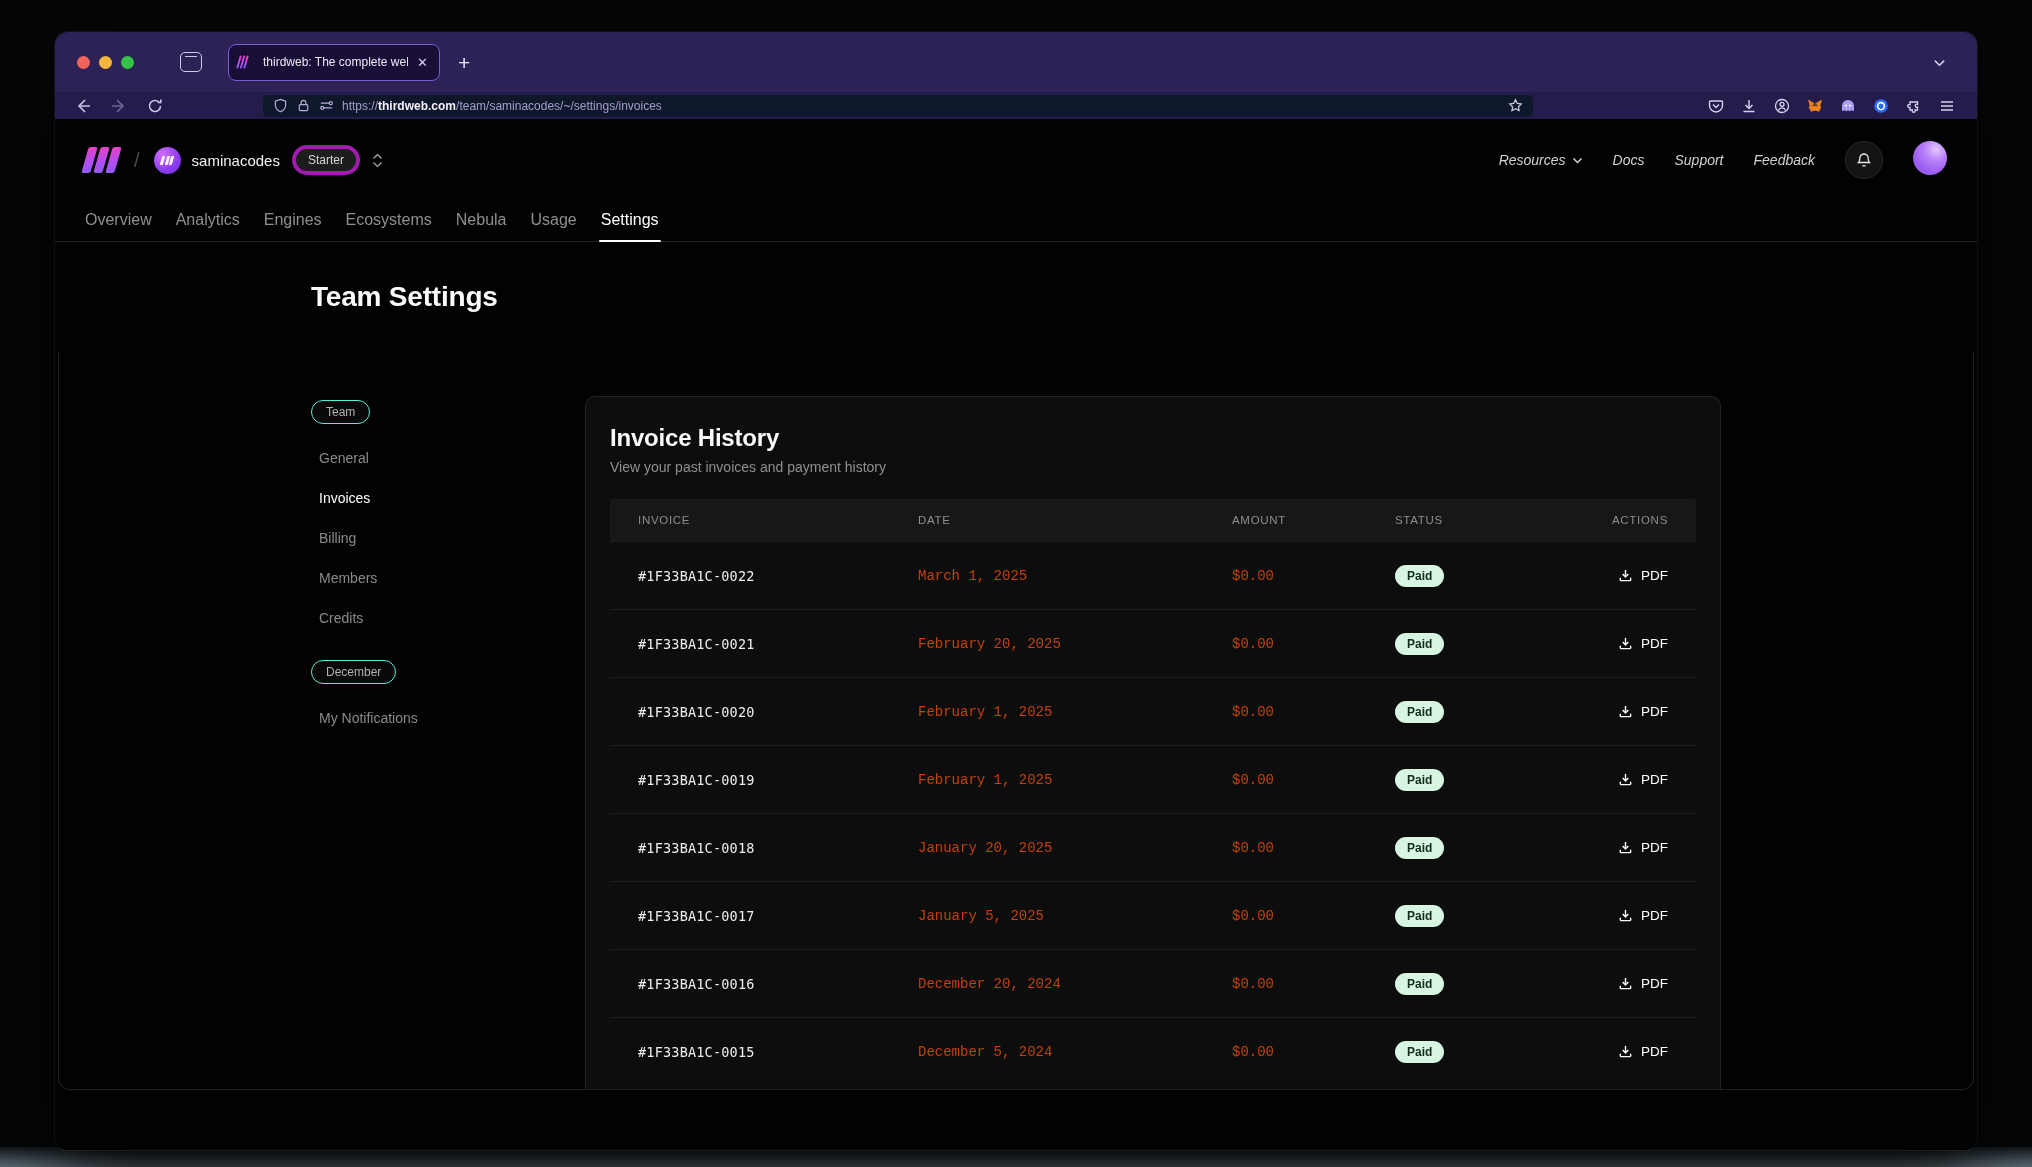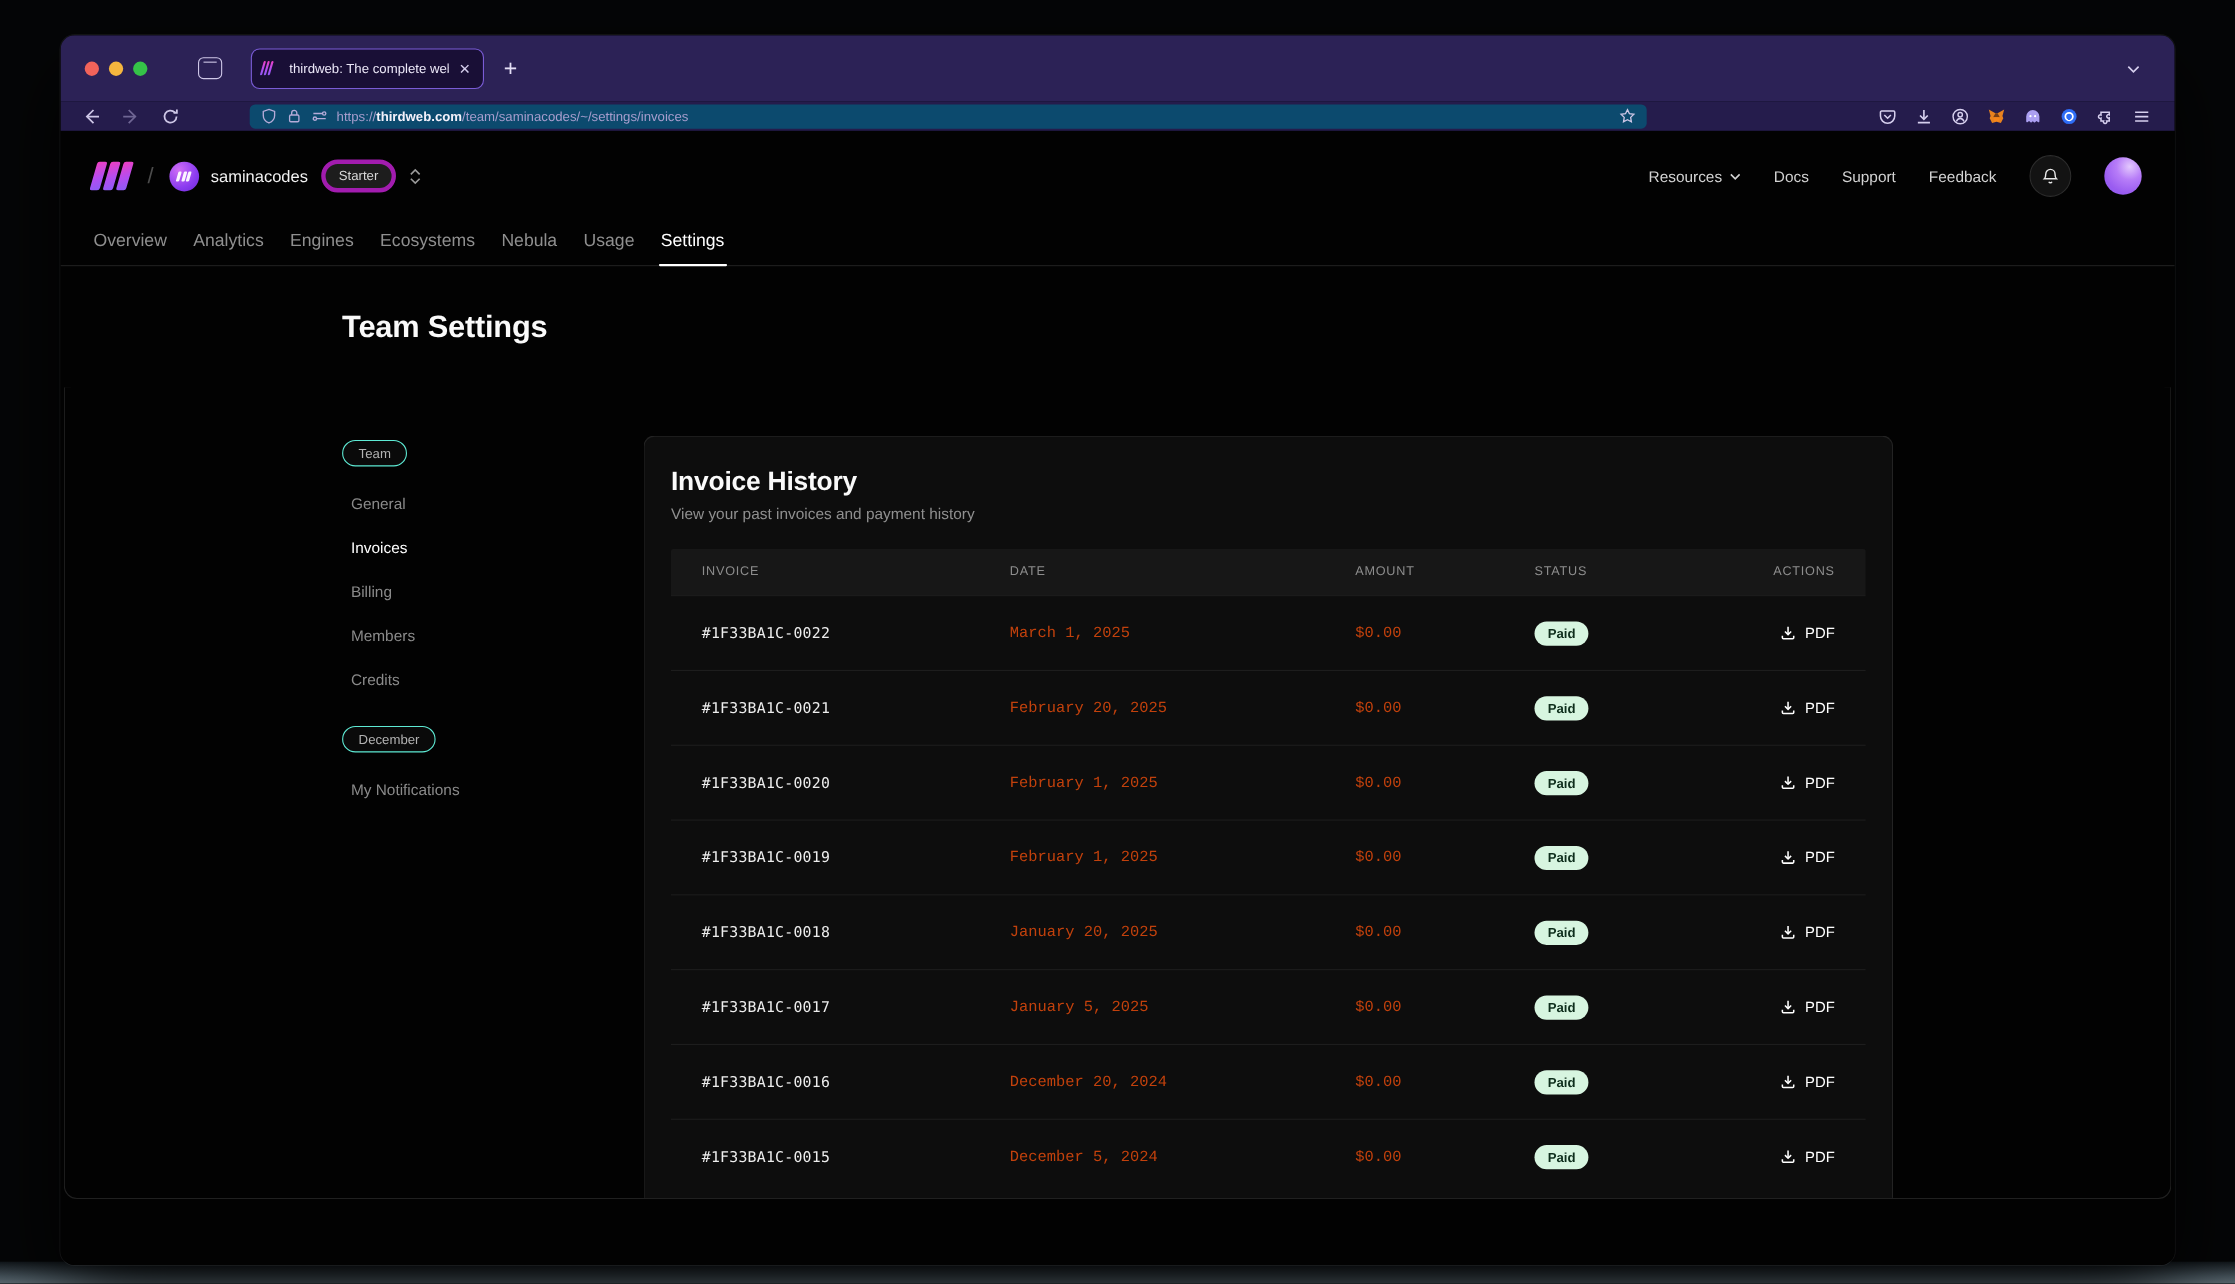--- a/index.html
+++ b/index.html
@@ -27,42 +27,42 @@
   .tab-title { flex:1; font-size:12px; color:#ece8f8; white-space:nowrap; overflow:hidden; }
   .tab-close { color:#d6cfee; font-size:13px; line-height:1; padding:2px; }
   .newtab { margin-left:18px; color:#e4def5; font-size:21px; font-weight:300; line-height:1; }
   .tabbar-spacer{flex:1;}
   .tabbar-chevron{ color:#d6cfee; margin-right:8px; }
 
   .toolbar { height:27px; background:#251c4c; display:flex; align-items:center; padding:0 14px; }
   .nav-btns { display:flex; align-items:center; gap:20px; margin-left:6px; }
   .icon-16 { width:16px; height:16px; display:block; }
   .icon-15 { width:15px; height:15px; display:block; }
-  .urlbar { margin-left:64px; width:1270px; height:22px; background:#0c4a6e; border-radius:5px;
+  .urlbar { margin-left:100px; width:1270px; height:22px; background:#0f172a; border-radius:5px;
     display:flex; align-items:center; padding:0 10px; gap:8px; }
   .url-text { flex:1; font-size:12px; color:#a79dcd; white-space:nowrap; overflow:hidden; }
   .url-text b { color:#f4f1fb; font-weight:bold; }
   .toolbar-right { display:flex; align-items:center; gap:17px; margin-left:auto; margin-right:8px; }
 
   
   .page { height:1031px; background:#020202; display:flex; flex-direction:column; }
   .app-header { height:82px; display:flex; align-items:center; padding:0 30px; }
   .tw-logo { display:flex; gap:3px; }
   .tw-logo i { display:block; width:9px; height:26px; transform:skewX(-16deg); border-radius:2px;
     background:linear-gradient(160deg,#ef3fc0 0%, #b44df0 55%, #8b5cf6 100%); }
   .crumb-slash { color:#4c4c4c; font-size:20px; margin:0 14px 0 16px; }
   .team-avatar { width:27px; height:27px; border-radius:50%;
     background:radial-gradient(circle at 32% 28%, #d06ef5 0%, #8b3cf0 60%, #6d28d9 100%);
     display:flex; align-items:center; justify-content:center; gap:1.5px; }
   .team-avatar i{display:block; width:3px; height:9px; transform:skewX(-16deg); background:#fff; border-radius:1px; opacity:.95;}
   .team-name { margin-left:11px; font-size:15px; color:#f2f2f2; font-weight:500; }
   .plan-badge { margin-left:12px; font-size:12px; color:#d8d8d8; background:#1d1d1d;
     border:4px solid #a21caf; border-radius:999px; padding:4px 12px; }
   .switch-chevrons { margin-left:12px; display:flex; flex-direction:column; gap:1px; color:#9a9a9a; }
-  .header-right { margin-left:auto; display:flex; align-items:center; gap:30px; }
+  .header-right { margin-left:auto; display:flex; gap:30px;font-style:italic; }
   .hlink { font-size:14px; color:#d2d2d2; display:flex; align-items:center; gap:6px; }
   .bell-wrap { width:38px; height:38px; border-radius:50%; background:#131313; border:1px solid #2c2c2c;
     display:flex; align-items:center; justify-content:center; }
   .user-avatar { width:34px; height:34px; border-radius:50%;
     background:radial-gradient(circle at 68% 25%, #e3c8fd 0%, #b77df8 35%, #9a5cf0 70%, #8b5cf6 100%); }
 
   .app-tabs { height:41px; display:flex; align-items:flex-end; padding:0 18px; border-bottom:1px solid #202020; }
   .app-tab { font-size:16px; color:#8f8f8f; padding:10px 12px 12px; position:relative; white-space:nowrap; }
   .app-tab.active { color:#fff; }
   .app-tab.active::after { content:""; position:absolute; left:10px; right:10px; bottom:-1px; height:2px; background:#fff; border-radius:1px; }

